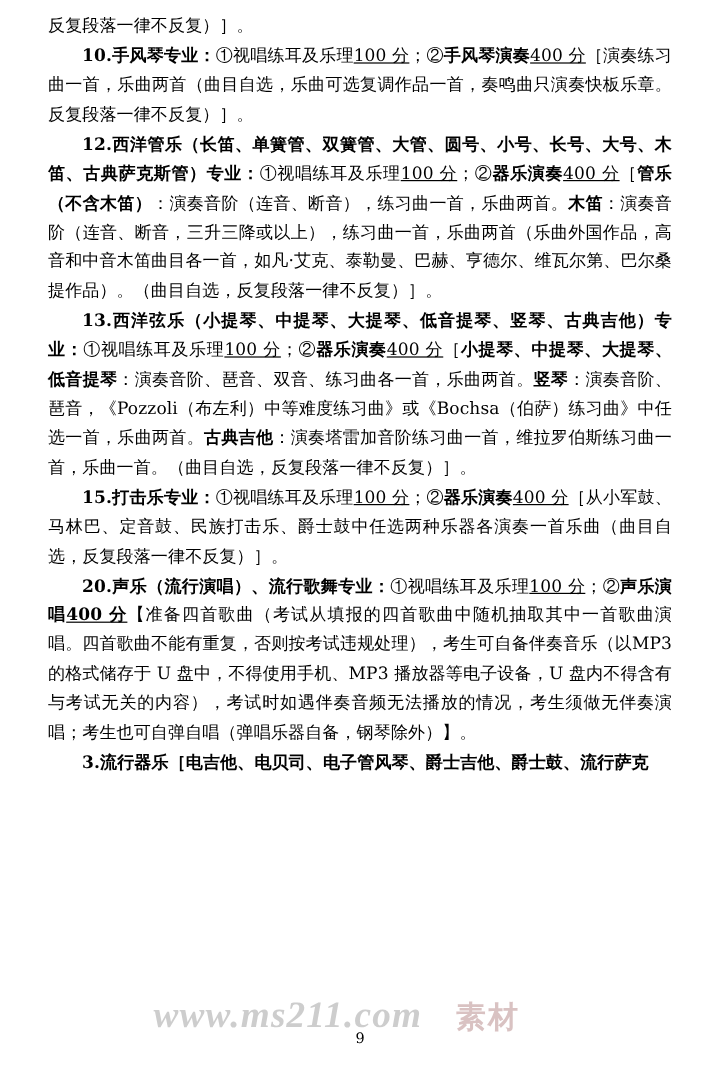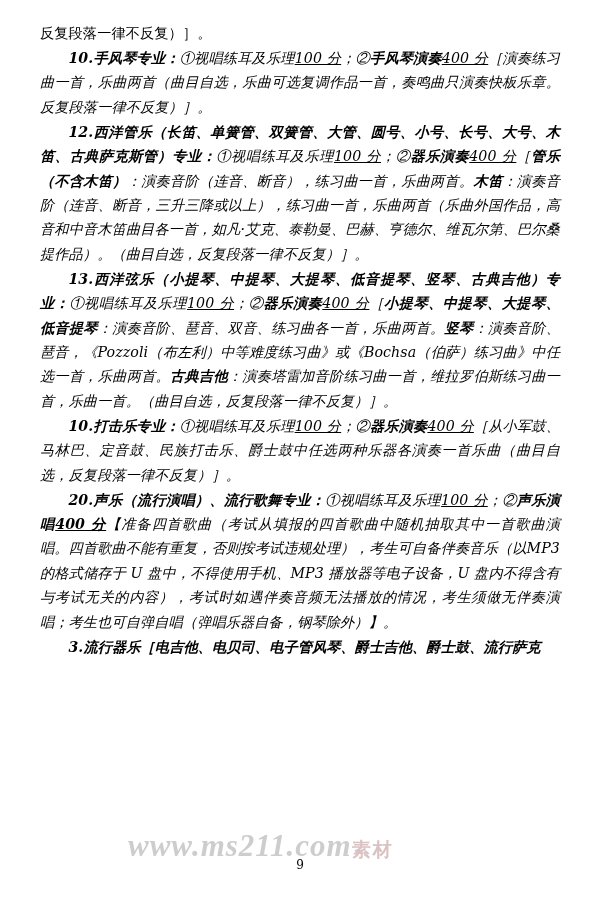--- a/index.html
+++ b/index.html
@@ -13,33 +13,32 @@
     font-family: "DejaVu Serif", serif;
     color: #000000;
     position: relative;
     overflow: hidden;
   }
   .page {
     position: relative;
     width: 600px;
     height: 886px;
     box-sizing: border-box;
-    padding: 21px 40px 0 40px;
+    padding: 10px 40px 0 40px;
   }
   .para {
     font-size: 14.2px;
     line-height: 1.72;
     text-align: justify;
     text-justify: inter-ideograph;
     margin: 0 0 0.5px 0;
     letter-spacing: 0.1px;
   }
   .indent {
     text-indent: 2em;
-    font-style: italic;
   }
   .b {
     font-weight: bold;
   }
   .u {
     text-decoration: underline;
   }
   .pagenum {
     position: absolute;
     bottom: 14px;
@@ -66,35 +65,36 @@
     font-style: italic;
     font-weight: bold;
     color: rgba(130, 130, 130, 0.40);
     letter-spacing: 1px;
     white-space: nowrap;
   }
   .wm-text .accent {
     color: rgba(170, 120, 120, 0.45);
   }
   .wm-tail {
-    font-size: 19px;
+    font-size: 25px;
     font-style: normal;
     letter-spacing: 2px;
+    margin-left: 28px;
   }
 </style>
 </head>
 <body>
 
 <div class="page">
   <div id="body-content">
       <div class="para"><span>反复段落一律不反复）］。</span></div>
       <div class="para indent"><span class="b">10.手风琴专业：</span><span>①视唱练耳及乐理</span><span class="u">100 分</span><span>；②</span><span class="b">手风琴演奏</span><span class="u">400 分</span><span>［演奏练习曲一首，乐曲两首（曲目自选，乐曲可选复调作品一首，奏鸣曲只演奏快板乐章。反复段落一律不反复）］。</span></div>
       <div class="para indent"><span class="b">12.西洋管乐（长笛、单簧管、双簧管、大管、圆号、小号、长号、大号、木笛、古典萨克斯管）专业：</span><span>①视唱练耳及乐理</span><span class="u">100 分</span><span>；②</span><span class="b">器乐演奏</span><span class="u">400 分</span><span>［</span><span class="b">管乐（不含木笛）</span><span>：演奏音阶（连音、断音），练习曲一首，乐曲两首。</span><span class="b">木笛</span><span>：演奏音阶（连音、断音，三升三降或以上），练习曲一首，乐曲两首（乐曲外国作品，高音和中音木笛曲目各一首，如凡·艾克、泰勒曼、巴赫、亨德尔、维瓦尔第、巴尔桑提作品）。（曲目自选，反复段落一律不反复）］。</span></div>
       <div class="para indent"><span class="b">13.西洋弦乐（小提琴、中提琴、大提琴、低音提琴、竖琴、古典吉他）专业：</span><span>①视唱练耳及乐理</span><span class="u">100 分</span><span>；②</span><span class="b">器乐演奏</span><span class="u">400 分</span><span>［</span><span class="b">小提琴、中提琴、大提琴、低音提琴</span><span>：演奏音阶、琶音、双音、练习曲各一首，乐曲两首。</span><span class="b">竖琴</span><span>：演奏音阶、琶音，《Pozzoli（布左利）中等难度练习曲》或《Bochsa（伯萨）练习曲》中任选一首，乐曲两首。</span><span class="b">古典吉他</span><span>：演奏塔雷加音阶练习曲一首，维拉罗伯斯练习曲一首，乐曲一首。（曲目自选，反复段落一律不反复）］。</span></div>
-      <div class="para indent"><span class="b">10.打击乐专业：</span><span>①视唱练耳及乐理</span><span class="u">100 分</span><span>；②</span><span class="b">器乐演奏</span><span class="u">400 分</span><span>［从小军鼓、马林巴、定音鼓、民族打击乐、爵士鼓中任选两种乐器各演奏一首乐曲（曲目自选，反复段落一律不反复）］。</span></div>
+      <div class="para indent"><span class="b">15.打击乐专业：</span><span>①视唱练耳及乐理</span><span class="u">100 分</span><span>；②</span><span class="b">器乐演奏</span><span class="u">400 分</span><span>［从小军鼓、马林巴、定音鼓、民族打击乐、爵士鼓中任选两种乐器各演奏一首乐曲（曲目自选，反复段落一律不反复）］。</span></div>
       <div class="para indent"><span class="b">20.声乐（流行演唱）、流行歌舞专业：</span><span>①视唱练耳及乐理</span><span class="u">100 分</span><span>；②</span><span class="b">声乐演唱</span><span class="b u">400 分</span><span>【准备四首歌曲（考试从填报的四首歌曲中随机抽取其中一首歌曲演唱。四首歌曲不能有重复，否则按考试违规处理），考生可自备伴奏音乐（以MP3 的格式储存于 U 盘中，不得使用手机、MP3 播放器等电子设备，U 盘内不得含有与考试无关的内容），考试时如遇伴奏音频无法播放的情况，考生须做无伴奏演唱；考生也可自弹自唱（弹唱乐器自备，钢琴除外）】。</span></div>
       <div class="para indent"><span class="b">3.流行器乐［</span><span class="b">电吉他、电贝司、电子管风琴、爵士吉他、爵士鼓、流行萨克</span></div>
     </div>
   <div class="pagenum">9</div>
   <div class="watermark">
     <div class="wm-text">
       <span>www.ms211.com</span><span class="wm-tail accent">素材</span>
     </div>
   </div>
 </div>

